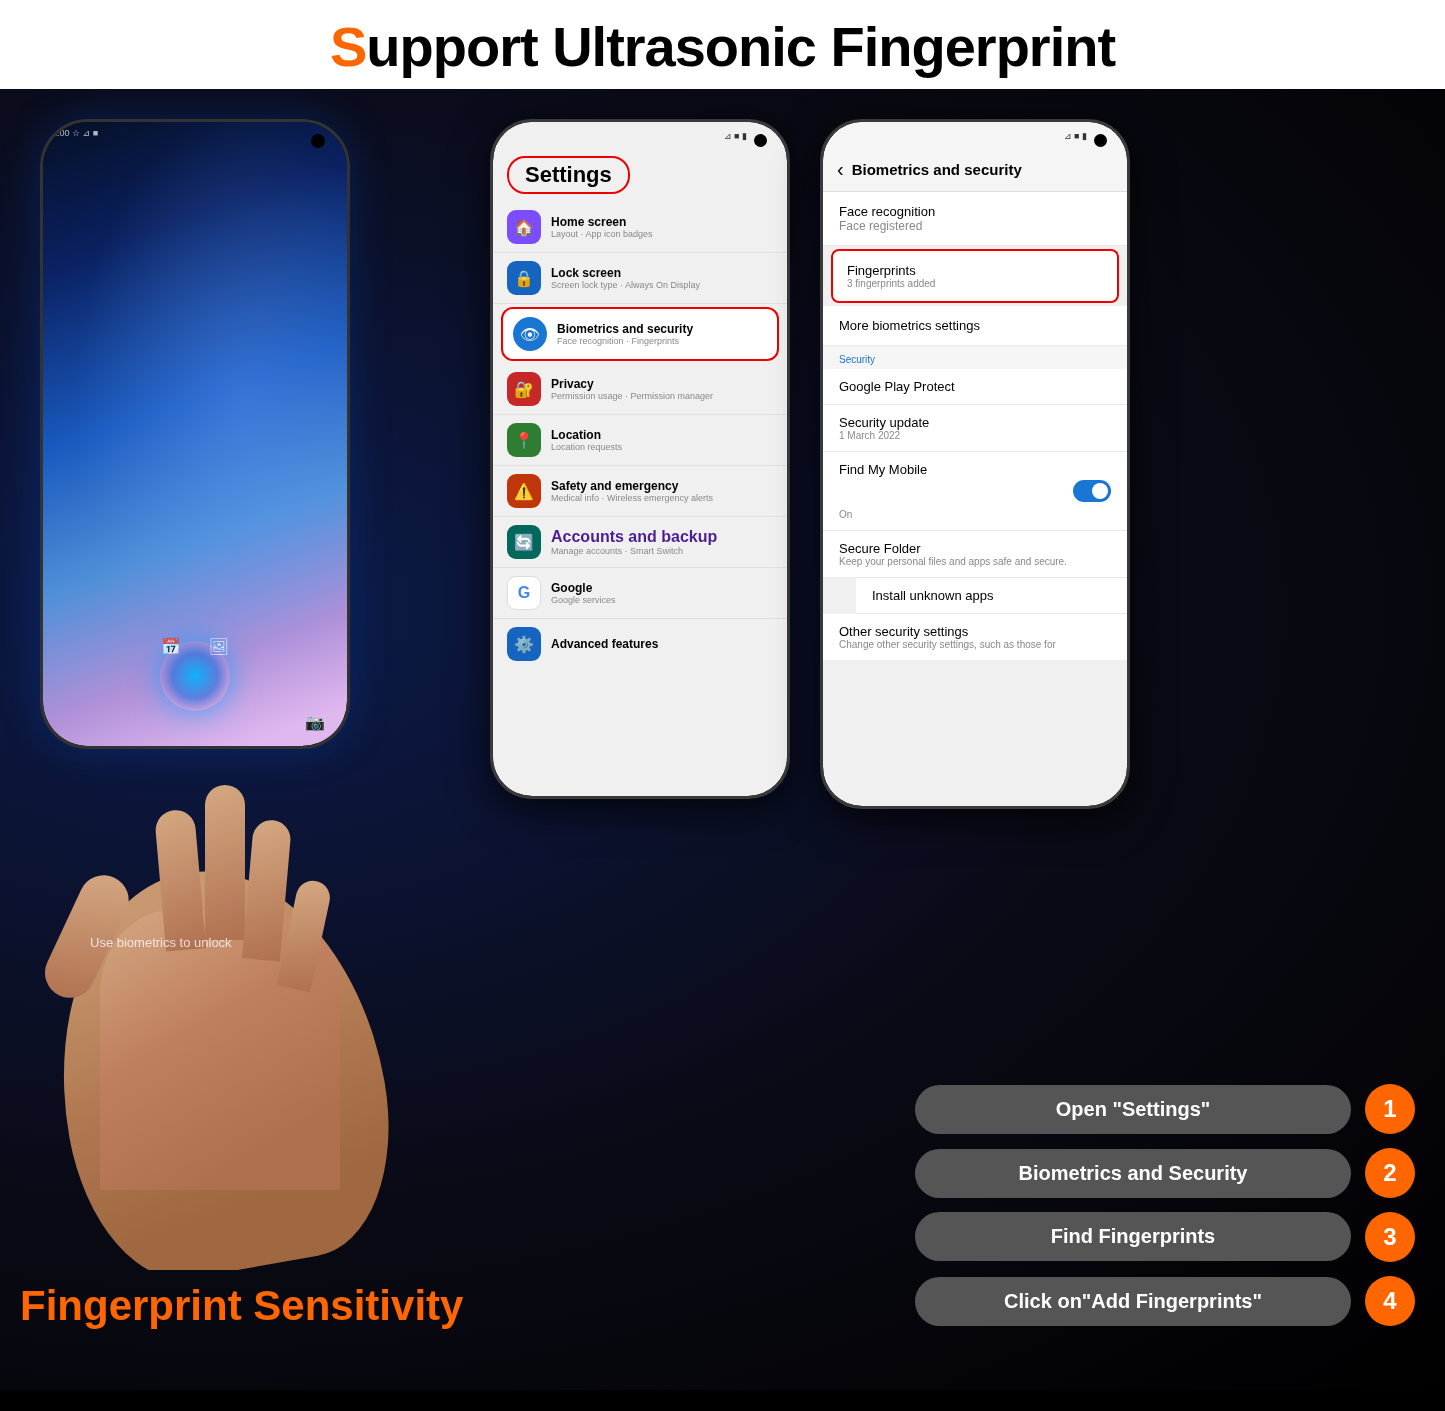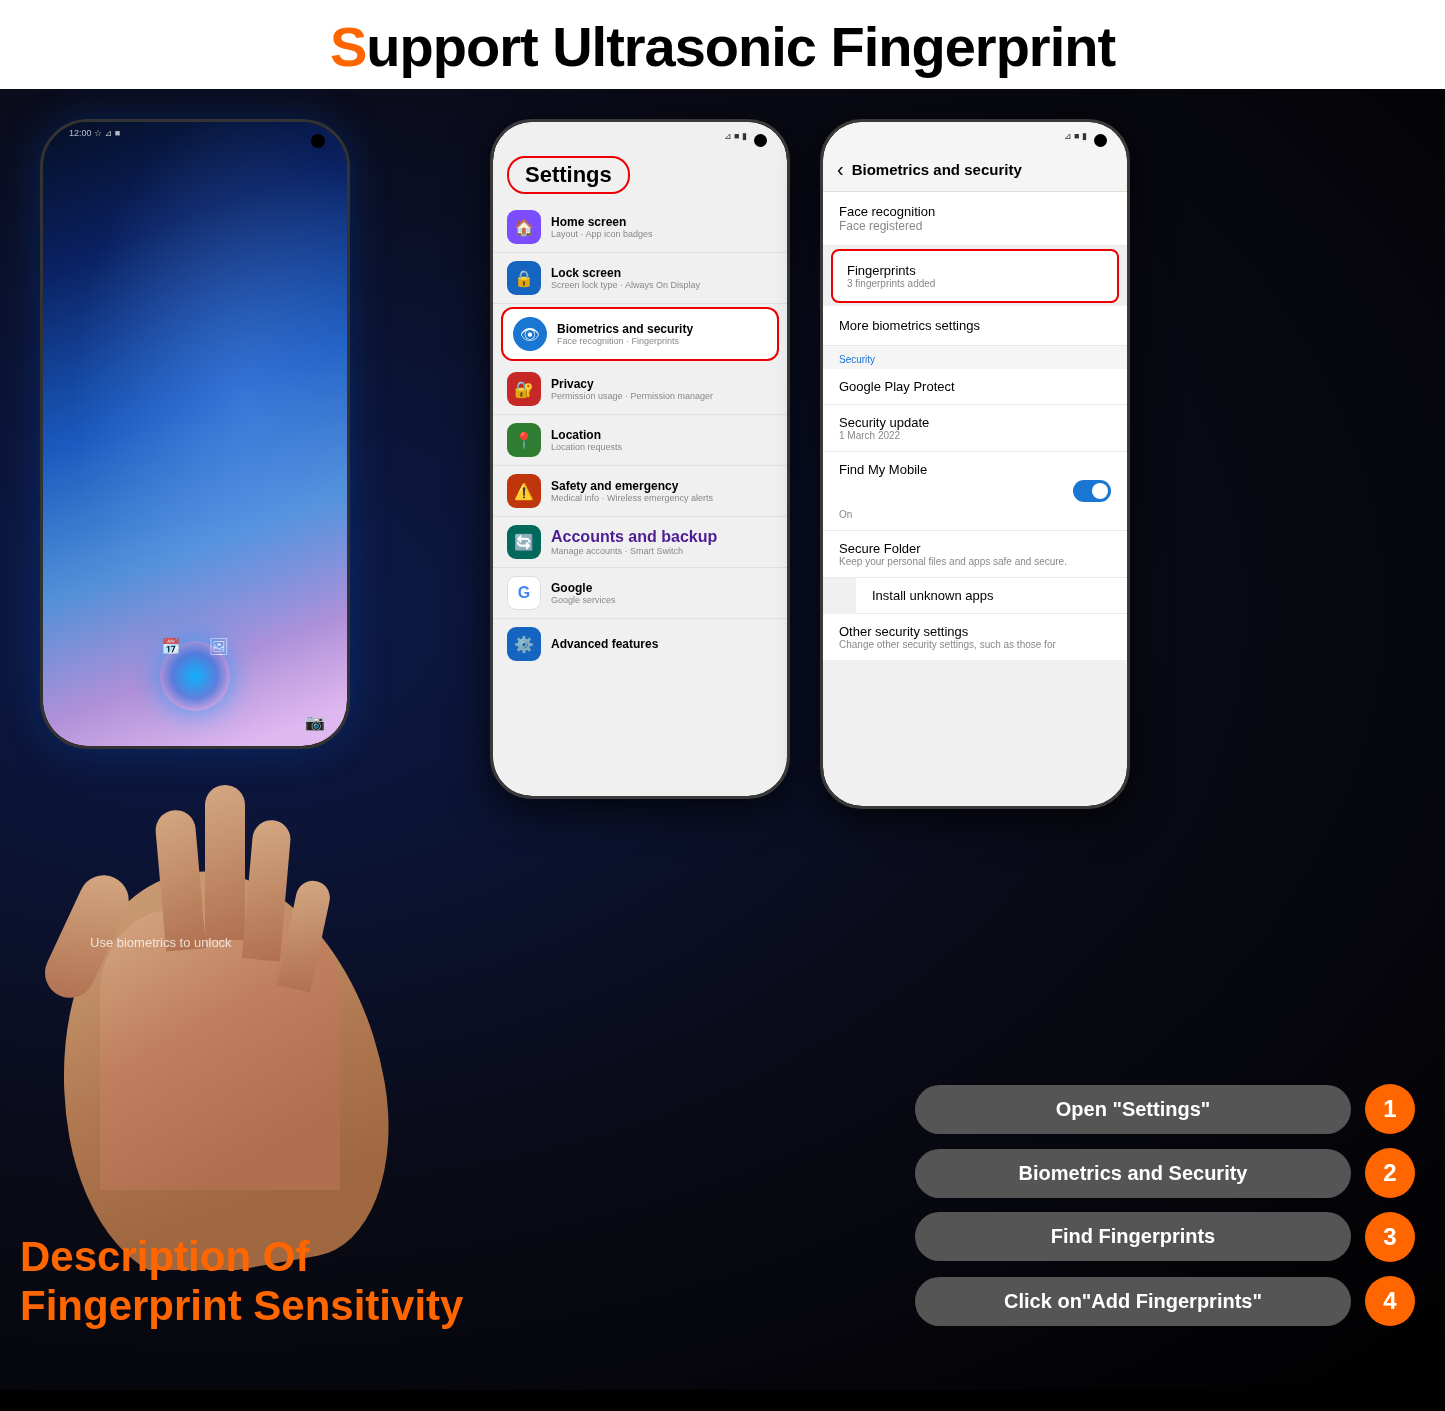--- a/index.html
+++ b/index.html
@@ -26,21 +26,21 @@
   <div style="position:relative; width:480px; flex-shrink:0; z-index:2;">
 
     <div style="position:absolute; top:30px; left:40px; width:310px; height:630px; background:linear-gradient(145deg,#111,#222); border-radius:48px; border:3px solid #333; box-shadow:0 0 40px rgba(0,80,200,0.3); overflow:hidden;">
 
       <div style="width:100%; height:100%; background:linear-gradient(160deg,#050f25 0%,#0a2060 20%,#1a5abf 45%,#5090d8 65%,#b090d8 82%,#e0b8f0 95%); position:relative; border-radius:45px; overflow:hidden;">
 
         <div style="position:absolute; inset:0; background:radial-gradient(ellipse at 65% 45%, rgba(100,160,255,0.35) 0%, transparent 60%); pointer-events:none;"></div>
 
         <div style="position:absolute; top:12px; right:22px; width:14px; height:14px; border-radius:50%; background:#000; z-index:5;"></div>
 
-        <div style="position:absolute; top:6px; left:26px; font-size:9px; color:rgba(255,255,255,0.7); z-index:5;">12:00 ☆ ⊿ ■</div>
+        <div style="position:absolute; top:6px; left:4px; font-size:9px; color:rgba(255,255,255,0.7); z-index:5;">12:00 ☆ ⊿ ■</div>
 
 
         <div style="position:absolute; bottom:90px; left:50%; transform:translateX(-50%); display:flex; gap:28px; color:#fff; font-size:16px; z-index:5;">
           <span>📅</span>
           <span>🖼</span>
         </div>
 
         <div style="position:absolute; bottom:35px; left:50%; transform:translateX(-50%); width:70px; height:70px; border-radius:50%; background:radial-gradient(circle,rgba(0,180,255,0.9) 0%,rgba(0,100,220,0.5) 45%,transparent 70%); box-shadow:0 0 30px rgba(0,160,255,0.7); z-index:5;"></div>
 
         <div style="position:absolute; bottom:14px; right:22px; font-size:16px; color:#fff; z-index:5;">📷</div>
@@ -60,21 +60,20 @@
       <div style="position:absolute; bottom:330px; left:205px; width:40px; height:155px; background:linear-gradient(160deg,#d4a882,#b07050); border-radius:20px 20px 0 0;"></div>
 
       <div style="position:absolute; bottom:310px; left:248px; width:38px; height:140px; background:linear-gradient(160deg,#d4a882,#b07050); border-radius:20px 20px 0 0; transform:rotate(5deg);"></div>
 
       <div style="position:absolute; bottom:280px; left:288px; width:34px; height:110px; background:linear-gradient(160deg,#d4a882,#b07050); border-radius:18px 18px 0 0; transform:rotate(12deg);"></div>
     </div>
 
     <div style="position:absolute; bottom:440px; left:90px; color:rgba(255,255,255,0.75); font-size:13px; z-index:4;">Use biometrics to unlock</div>
 
     <div style="position:absolute; bottom:60px; left:20px; z-index:10;">
-      <div style="font-size:42px; font-weight:900; color:#ff6600; line-height:1.15; font-family:Arial,sans-serif;">Description Of</div>
       <div style="font-size:42px; font-weight:900; color:#ff6600; line-height:1.15; font-family:Arial,sans-serif;">Fingerprint Sensitivity</div>
     </div>
   </div>
 
   <div style="position:absolute; left:490px; top:30px; width:300px; height:680px; background:linear-gradient(145deg,#111,#222); border-radius:42px; border:3px solid #3a3a3a; box-shadow:0 10px 40px rgba(0,0,0,0.8); overflow:hidden; z-index:5;">
     <div style="width:100%; height:100%; background:#f0f0f0; border-radius:39px; overflow:hidden;">
 
       <div style="position:absolute; top:12px; right:20px; width:13px; height:13px; border-radius:50%; background:#000; z-index:10;"></div>
 
       <div style="height:28px; background:#f0f0f0; display:flex; align-items:center; justify-content:flex-end; padding:0 40px 0 16px; font-size:9px; color:#333;">⊿ ■ ▮</div>

